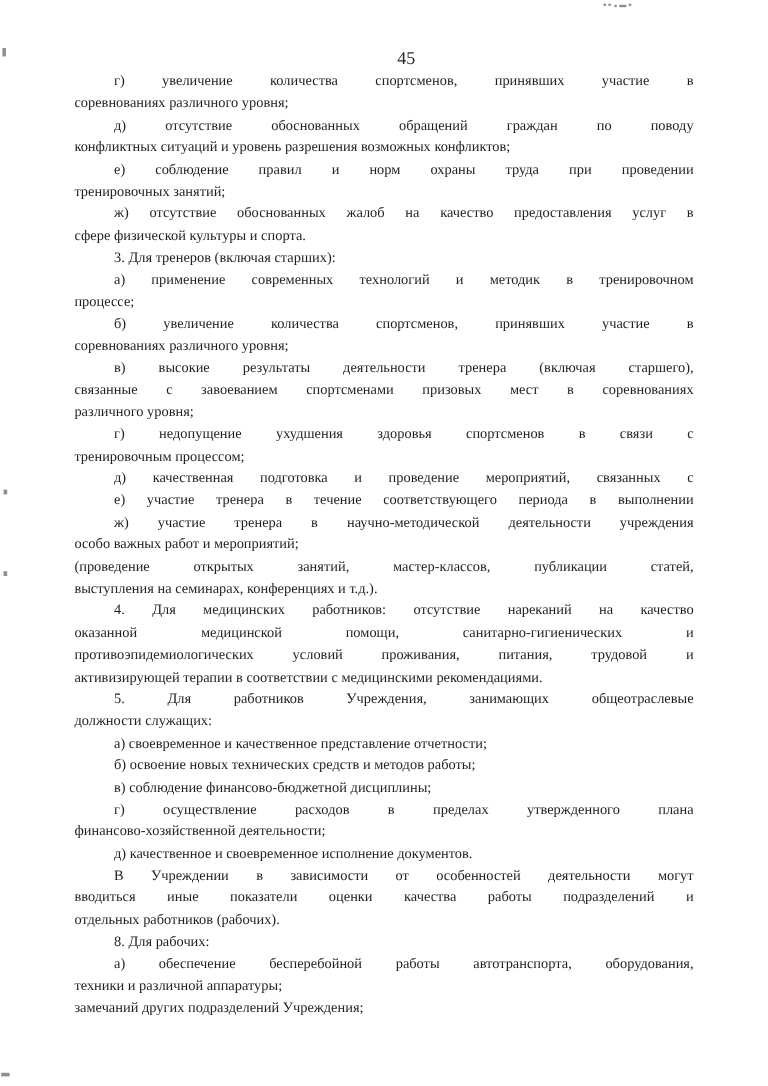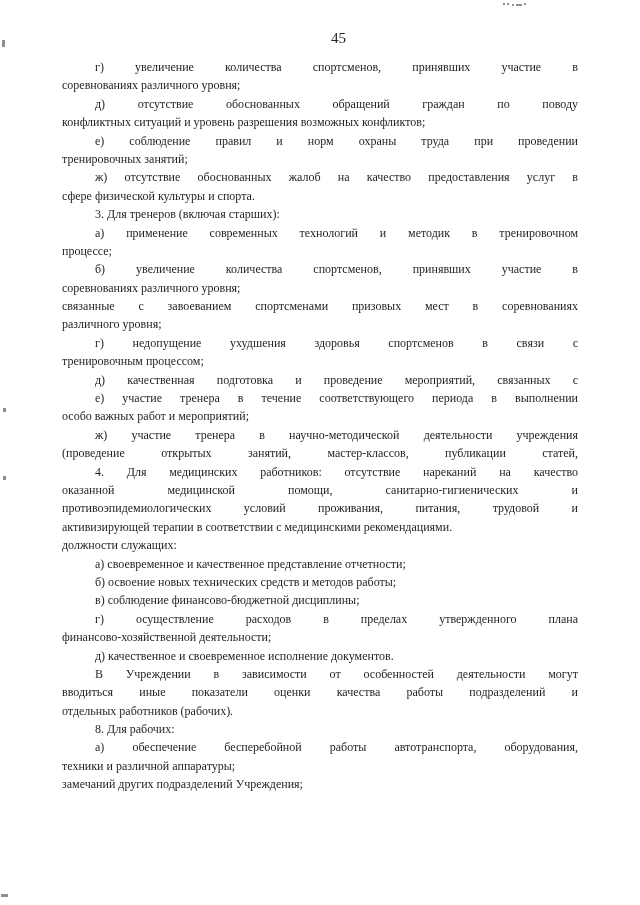--- a/index.html
+++ b/index.html
@@ -11,21 +11,21 @@
     position: relative;
     width: 640px;
     height: 905px;
     background: #ffffff;
     overflow: hidden;
     font-family: "Liberation Serif", "DejaVu Serif", serif;
     color: #1f1f1f;
   }
   .page-number {
     position: absolute;
-    top: 30px;
+    top: 41px;
     left: 331px;
     font-size: 15px;
     color: #262626;
   }
   .content {
     position: absolute;
     left: 62px;
     top: 58px;
     width: 516px;
     font-size: 12px;
@@ -72,33 +72,36 @@
       <div class="line end">конфликтных ситуаций и уровень разрешения возможных конфликтов;</div>
       <div class="line first">е) соблюдение правил и норм охраны труда при проведении</div>
       <div class="line end">тренировочных занятий;</div>
       <div class="line first">ж) отсутствие обоснованных жалоб на качество предоставления услуг в</div>
       <div class="line end">сфере физической культуры и спорта.</div>
       <div class="line first end">3. Для тренеров (включая старших):</div>
       <div class="line first">а) применение современных технологий и методик в тренировочном</div>
       <div class="line end">процессе;</div>
       <div class="line first">б) увеличение количества спортсменов, принявших участие в</div>
       <div class="line end">соревнованиях различного уровня;</div>
+      <div class="line first">в) высокие результаты деятельности тренера (включая старшего),</div>
       <div class="line">связанные с завоеванием спортсменами призовых мест в соревнованиях</div>
       <div class="line end">различного уровня;</div>
       <div class="line first">г) недопущение ухудшения здоровья спортсменов в связи с</div>
       <div class="line end">тренировочным процессом;</div>
       <div class="line first">д) качественная подготовка и проведение мероприятий, связанных с</div>
       <div class="line first">е) участие тренера в течение соответствующего периода в выполнении</div>
+      <div class="line first">ж) участие тренера в научно-методической деятельности учреждения</div>
       <div class="line end">особо важных работ и мероприятий;</div>
-      <div class="line first">ж) участие тренера в научно-методической деятельности учреждения</div>
       <div class="line">(проведение открытых занятий, мастер-классов, публикации статей,</div>
+      <div class="line end">выступления на семинарах, конференциях и т.д.).</div>
       <div class="line first">4. Для медицинских работников: отсутствие нареканий на качество</div>
       <div class="line">оказанной медицинской помощи, санитарно-гигиенических и</div>
       <div class="line">противоэпидемиологических условий проживания, питания, трудовой и</div>
       <div class="line end">активизирующей терапии в соответствии с медицинскими рекомендациями.</div>
+      <div class="line first">5. Для работников Учреждения, занимающих общеотраслевые</div>
       <div class="line end">должности служащих:</div>
       <div class="line first end">а) своевременное и качественное представление отчетности;</div>
       <div class="line first end">б) освоение новых технических средств и методов работы;</div>
       <div class="line first end">в) соблюдение финансово-бюджетной дисциплины;</div>
       <div class="line first">г) осуществление расходов в пределах утвержденного плана</div>
       <div class="line end">финансово-хозяйственной деятельности;</div>
       <div class="line first end">д) качественное и своевременное исполнение документов.</div>
       <div class="line first">В Учреждении в зависимости от особенностей деятельности могут</div>
       <div class="line">вводиться иные показатели оценки качества работы подразделений и</div>
       <div class="line end">отдельных работников (рабочих).</div>

